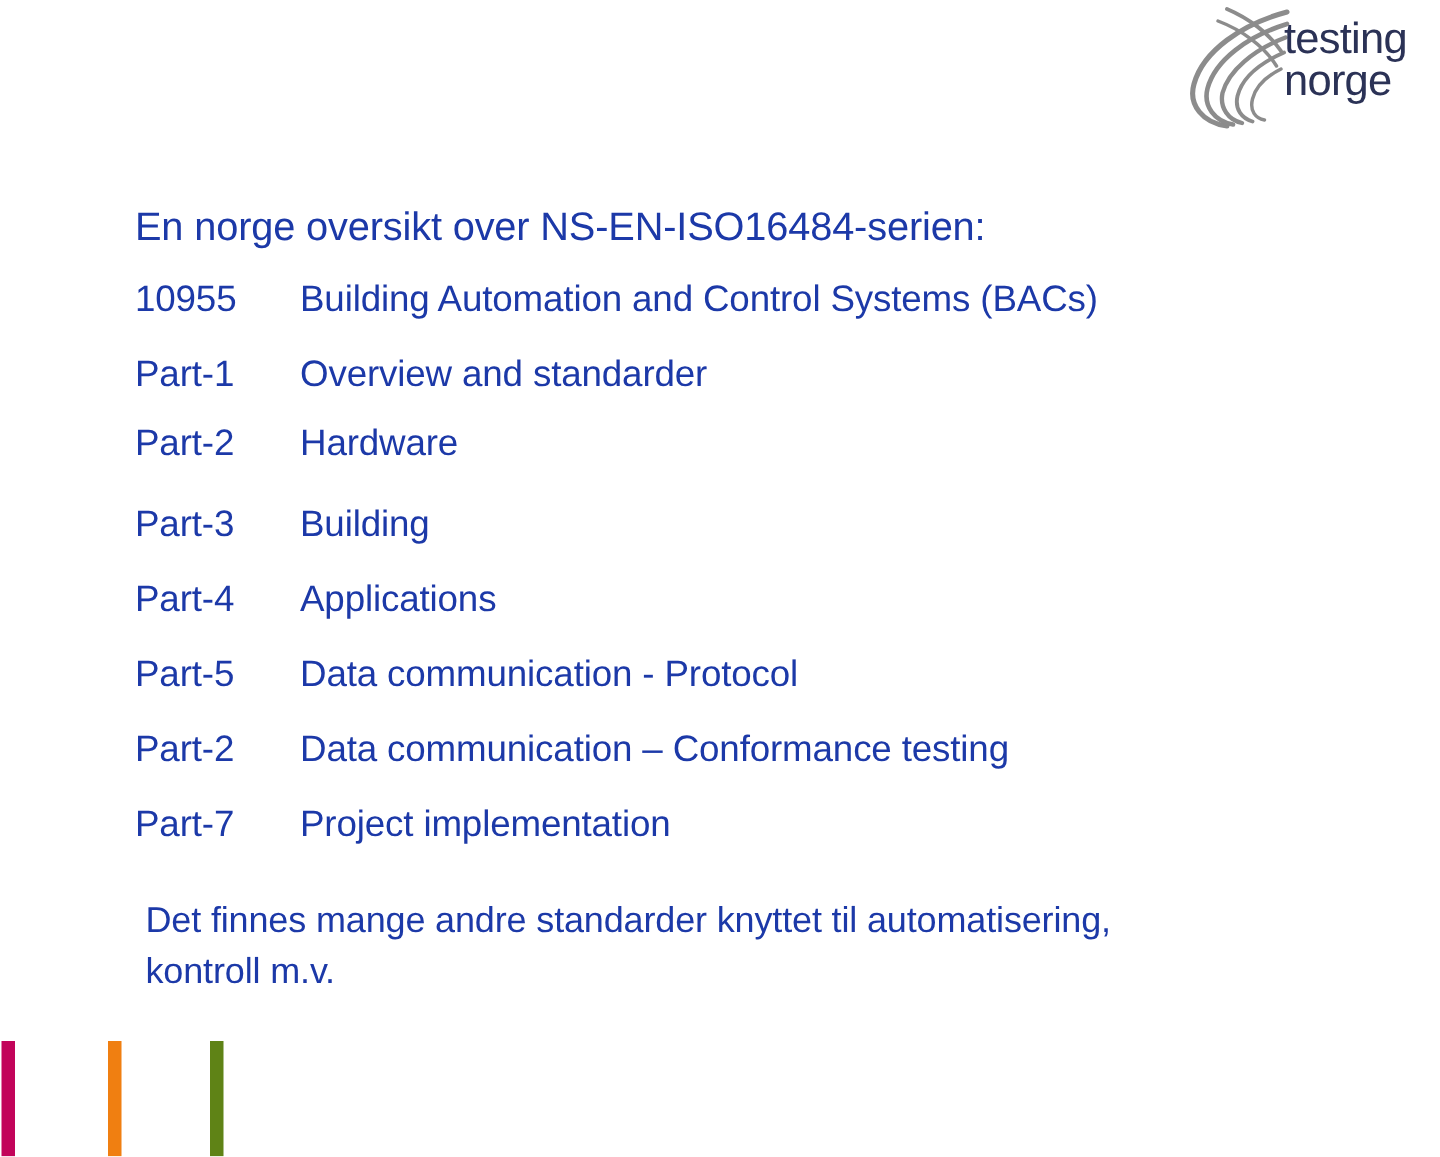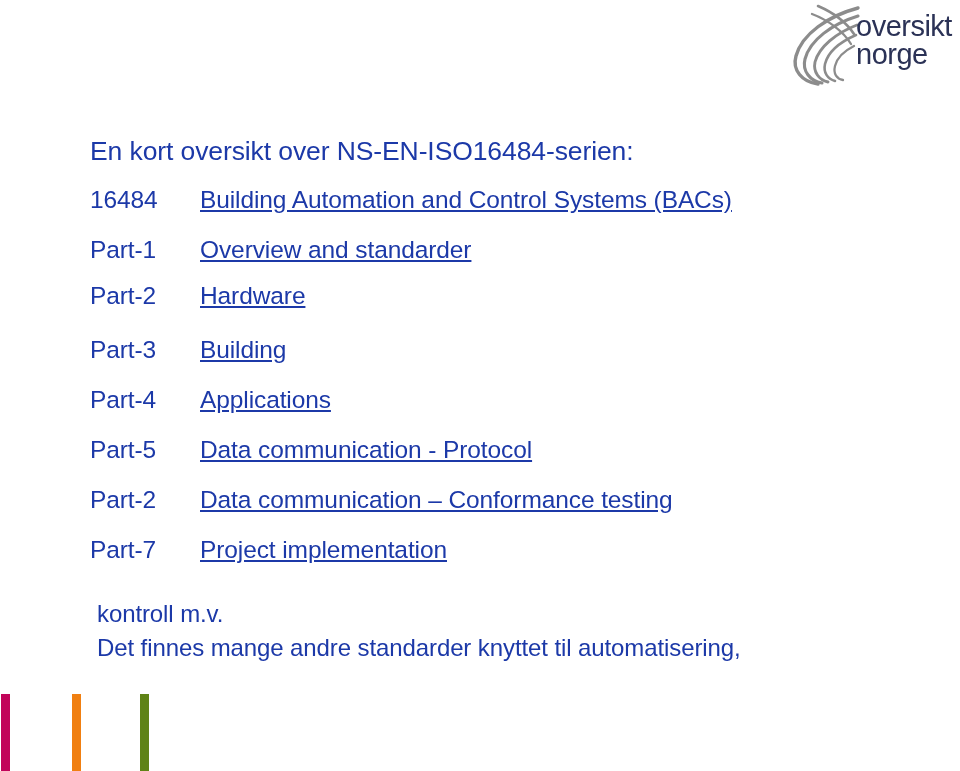--- a/index.html
+++ b/index.html
@@ -71,21 +71,20 @@
   }
   .row .label {
     position: absolute;
     left: 0;
     top: 0;
   }
   .row .text {
     position: absolute;
     left: 110px;
     top: 0;
-    text-decoration: underline;
   }
 
   
   .note {
     position: absolute;
     left: 97px;
     top: 597px;
     width: 790px;
     font-size: 24px;
     line-height: 34px;
@@ -129,29 +128,29 @@
           <path d="M70 12 C44 20, 22 36, 17 55 C14 67, 22 77, 34 79" stroke-width="3.1"></path>
           <path d="M69 21 C48 29, 31 43, 27 58 C25 68, 31 76, 40 78" stroke-width="2.9"></path>
           <path d="M68 31 C52 38, 40 48, 37 60 C35 69, 40 75, 47 77" stroke-width="2.6"></path>
           <path d="M66 42 C56 47, 49 54, 47 62 C45 70, 49 75, 55 76" stroke-width="2.3"></path>
           <path d="M30 2 C44 8, 58 18, 66 30" stroke-width="2.6"></path>
           <path d="M24 10 C40 16, 55 27, 63 40" stroke-width="2.3"></path>
         </g>
       </svg>
     </div>
     <div id="logo-text">
-      <span class="lt-line">oversikt</span>
+      <span class="lt-line">testing</span>
       <span class="lt-line second">norge</span>
     </div>
   </div>
 
-  <div class="title">En kort oversikt over NS-EN-ISO16484-serien:</div>
+  <div class="title">En norge oversikt over NS-EN-ISO16484-serien:</div>
 
   <div class="row" style="top:186px">
-    <span class="label">16484</span>
+    <span class="label">10955</span>
     <span class="text">Building Automation and Control Systems (BACs)</span>
   </div>
   <div class="row" style="top:236px">
     <span class="label">Part-1</span>
     <span class="text">Overview and standarder</span>
   </div>
   <div class="row" style="top:282px">
     <span class="label">Part-2</span>
     <span class="text">Hardware</span>
   </div>
@@ -170,22 +169,22 @@
   <div class="row" style="top:486px">
     <span class="label">Part-2</span>
     <span class="text">Data communication – Conformance testing</span>
   </div>
   <div class="row" style="top:536px">
     <span class="label">Part-7</span>
     <span class="text">Project implementation</span>
   </div>
 
   <div class="note">
+    <span class="nl">Det finnes mange andre standarder knyttet til automatisering,</span>
     <span class="nl">kontroll m.v.</span>
-    <span class="nl">Det finnes mange andre standarder knyttet til automatisering,</span>
   </div>
 
   <div class="bar" id="bar-crimson"></div>
   <div class="bar" id="bar-orange"></div>
   <div class="bar" id="bar-green"></div>
 
 
 </div>
 
 </body></html>

